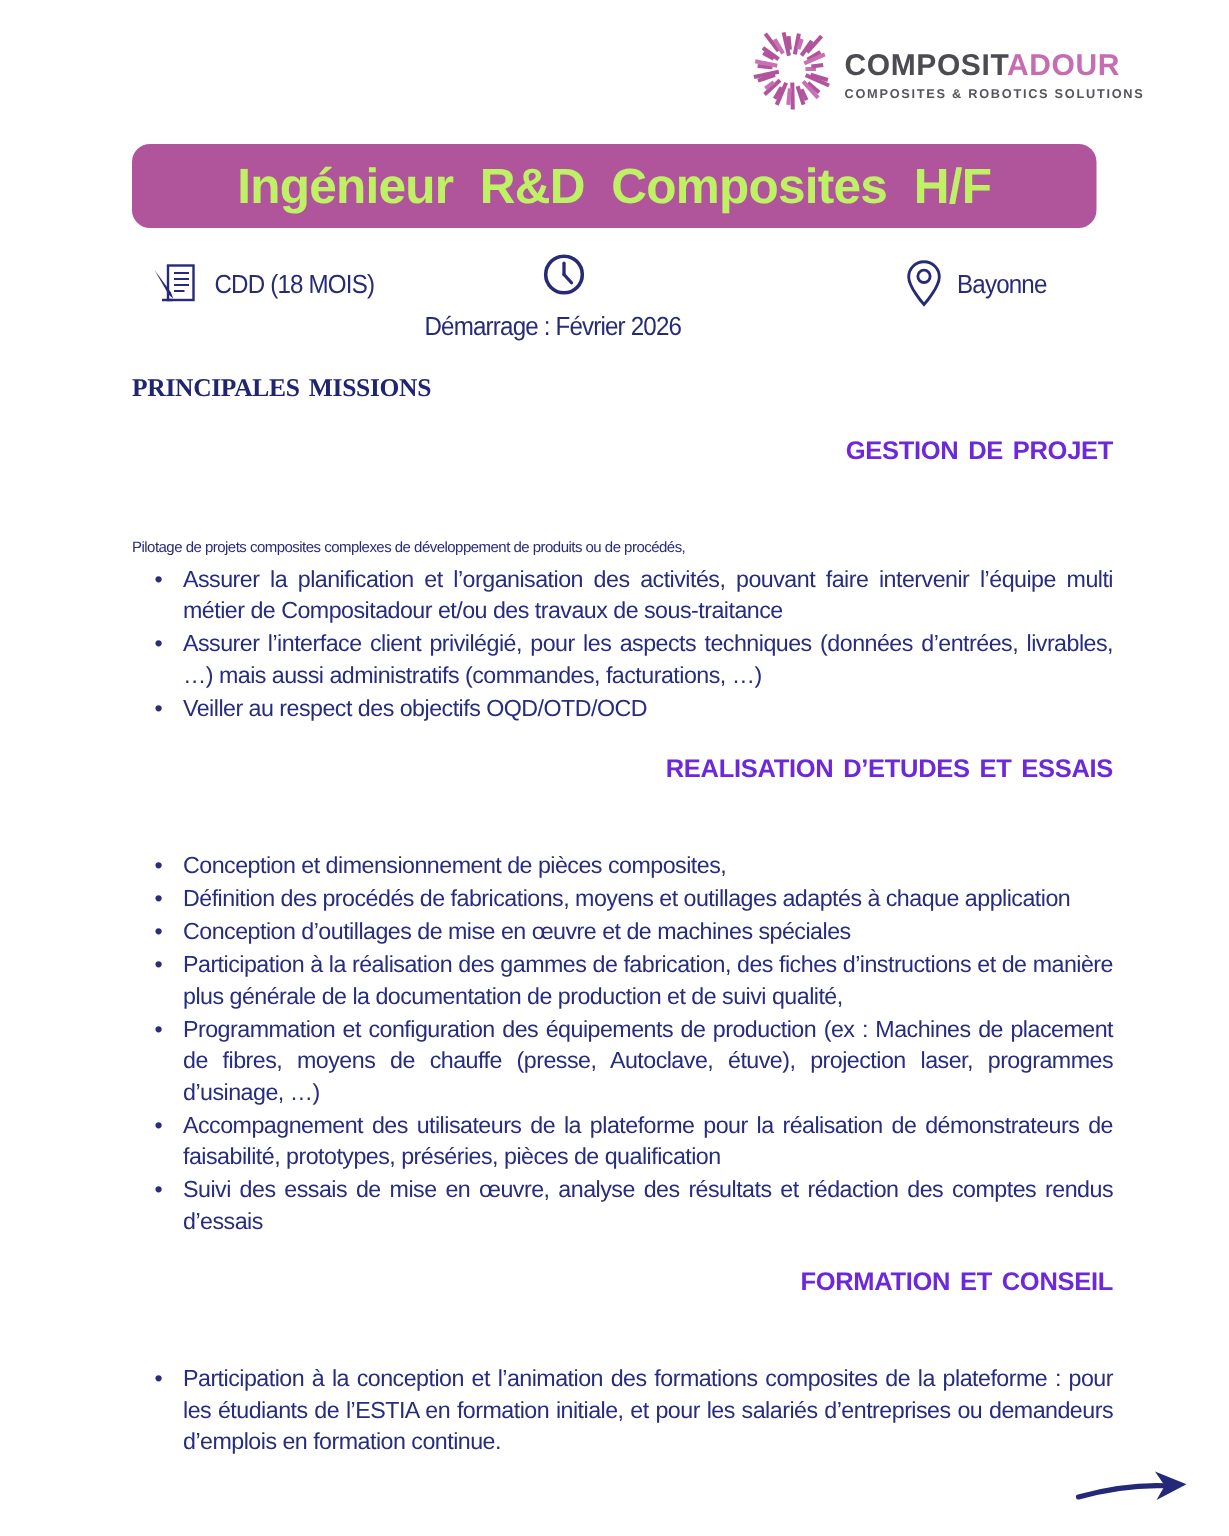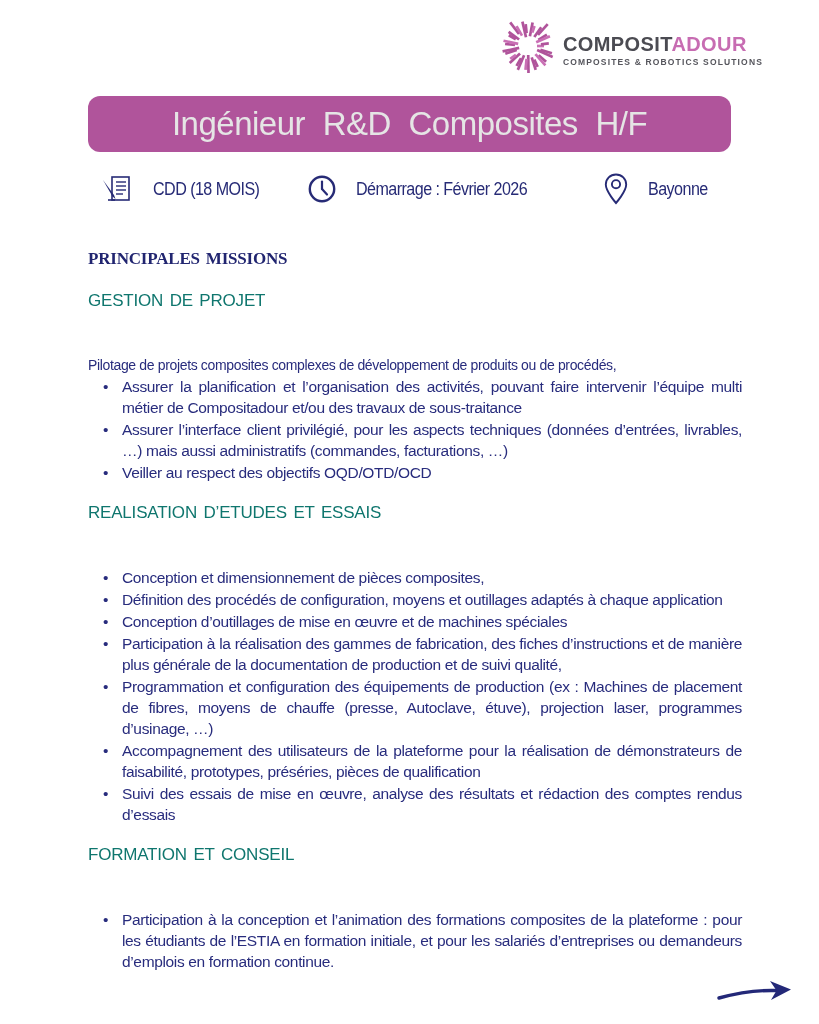--- a/index.html
+++ b/index.html
@@ -13,41 +13,41 @@
   .logo-burst { width:62px; height:62px; flex:0 0 auto; }
   .logo-text { margin-left:4px; padding-top:8px; }
   .logo-brand { font-size:20px; font-weight:bold; letter-spacing:0.4px; line-height:20px; white-space:nowrap; }
   .logo-brand .b1 { color:#4b4b52; }
   .logo-brand .b2 { color:#c76cb2; }
   .logo-tagline { font-size:8.5px; font-weight:600; letter-spacing:1.15px; color:#55555c; margin-top:3px; white-space:nowrap; }
 
   
   .banner { position:absolute; left:88px; top:96px; width:643px; height:56px;
     background:#b0549b; border-radius:12px; display:flex; align-items:center; justify-content:center; }
-  .banner-title { color:#e5e5e5; font-size:33px; font-weight:normal;
+  .banner-title { color:#bef264; font-size:33px; font-weight:bold;
     letter-spacing:-0.5px; word-spacing:9px; white-space:nowrap; }
 
   
   .meta { position:absolute; left:0; top:168px; width:819px; height:42px; color:#272b76; }
-  .meta-item { position:absolute; top:0; height:42px; display:flex; align-items:center; gap:19px; }
+  .meta-item { position:absolute; top:0; height:42px; display:flex; align-items:center; gap:9px; }
   .meta-item svg { flex:0 0 auto; }
   .meta-label { font-size:17.5px; letter-spacing:-0.6px; white-space:nowrap;
     transform:scaleX(0.92); transform-origin:left center; }
   #meta-contract { left:101px; }
-  #meta-start { left:307px; }
+  #meta-start { left:283px;flex-direction:column; }
   #meta-location { left:603px; }
 
   
   .content { position:absolute; left:88px; top:249px; width:654px; color:#282c7d; }
   .page-title { font-size:17px; font-weight:bold; letter-spacing:-0.2px; word-spacing:2px;
     color:#212570; margin:0 0 22px 0; white-space:nowrap;font-family:Liberation Serif, serif; }
-  .section-heading { font-size:17px; font-weight:normal; letter-spacing:-0.2px; word-spacing:2px;
-    color:#0f766e; margin:20px 0 44px 0; white-space:nowrap; }
+  .section-heading { font-size:17px; font-weight:bold; letter-spacing:-0.2px; word-spacing:2px;
+    color:#6d28d9; margin:20px 0 44px 0; white-space:nowrap;text-align:right; }
   .section-heading.first { margin-top:0; }
-  .intro { font-size:14px; letter-spacing:-0.35px; line-height:21px; text-align:justify; }
+  .intro { font-size:10px; letter-spacing:-0.35px; line-height:21px; text-align:justify; }
   ul.bullets { list-style:none; margin:0; padding:0; }
   ul.bullets li { position:relative; padding-left:34px; font-size:15.5px; letter-spacing:-0.35px;
     line-height:21px; text-align:justify; white-space:pre-line; margin-bottom:1px; }
   ul.bullets li::before { content:"\2022"; position:absolute; left:15px; top:0; }
 
   
   .next-arrow { position:absolute; left:714px; top:973px; width:86px; height:40px; }
 </style>
 </head>
 <body>
@@ -138,21 +138,21 @@
     <p class="intro">Pilotage de projets composites complexes de développement de produits ou de procédés,</p>
     <ul class="bullets">
         <li>Assurer la planification et l’organisation des activités, pouvant faire intervenir l’équipe multi métier de Compositadour et/ou des travaux de sous-traitance</li>
         <li>Assurer l’interface client privilégié, pour les aspects techniques (données d’entrées, livrables, …) mais aussi administratifs (commandes, facturations, …)</li>
         <li>Veiller au respect des objectifs OQD/OTD/OCD</li>
       </ul>
 
     <h2 class="section-heading">REALISATION D’ETUDES ET ESSAIS</h2>
     <ul class="bullets">
         <li>Conception et dimensionnement de pièces composites,</li>
-        <li>Définition des procédés de configuration, moyens et outillages adaptés à chaque application</li>
+        <li>Définition des procédés de fabrications, moyens et outillages adaptés à chaque application</li>
         <li>Conception d’outillages de mise en œuvre et de machines spéciales</li>
         <li>Participation à la réalisation des gammes de fabrication, des fiches d’instructions et de manière plus générale de la documentation de production et de suivi qualité,</li>
         <li>Programmation et configuration des équipements de production (ex : Machines de placement de fibres, moyens de chauffe (presse, Autoclave, étuve), projection laser, programmes d’usinage, …)</li>
         <li>Accompagnement des utilisateurs de la plateforme pour la réalisation de démonstrateurs de faisabilité, prototypes, préséries, pièces de qualification</li>
         <li>Suivi des essais de mise en œuvre, analyse des résultats et rédaction des comptes rendus d’essais</li>
       </ul>
 
     <h2 class="section-heading">FORMATION ET CONSEIL</h2>
     <ul class="bullets">
         <li>Participation à la conception et l’animation des formations composites de la plateforme : pour les étudiants de l’ESTIA en formation initiale, et pour les salariés d’entreprises ou demandeurs d’emplois en formation continue.</li>

